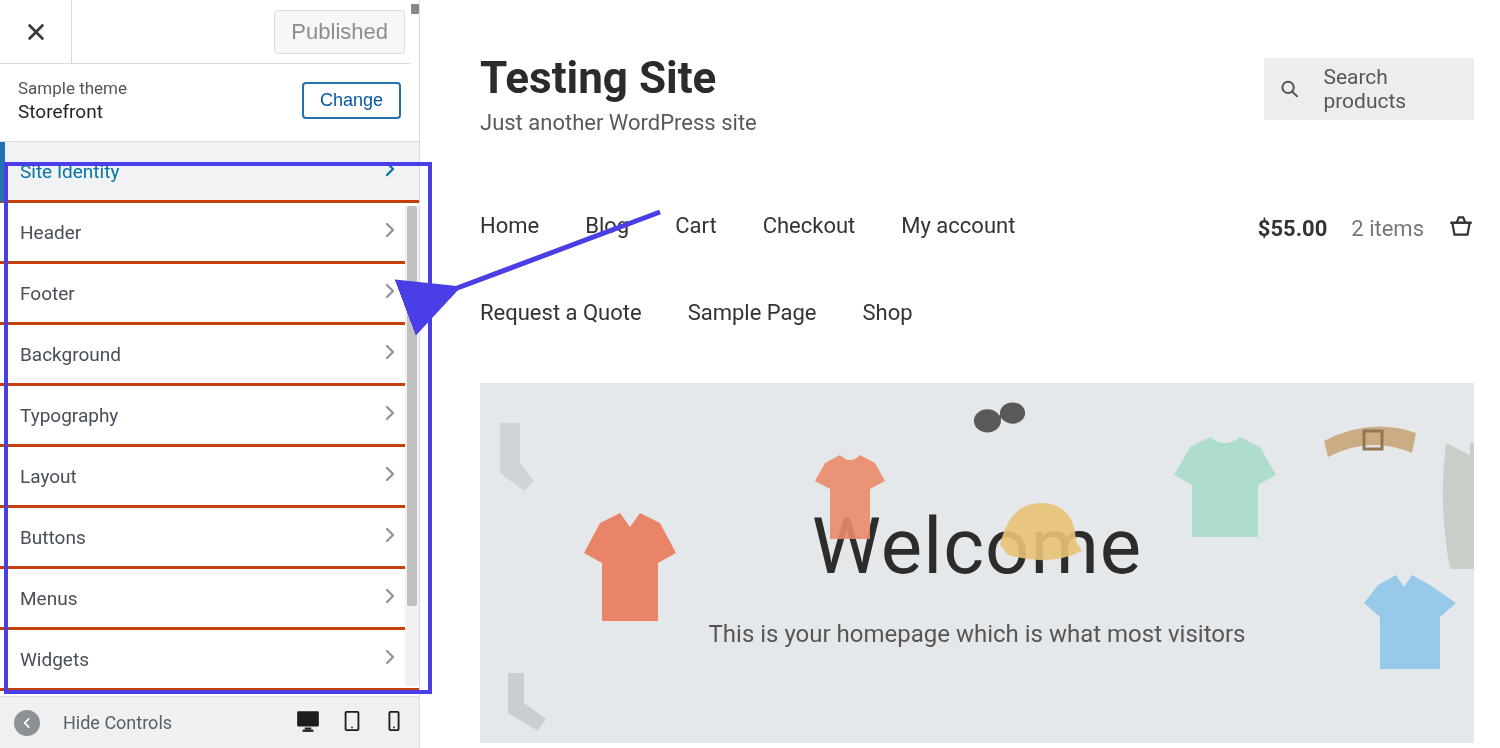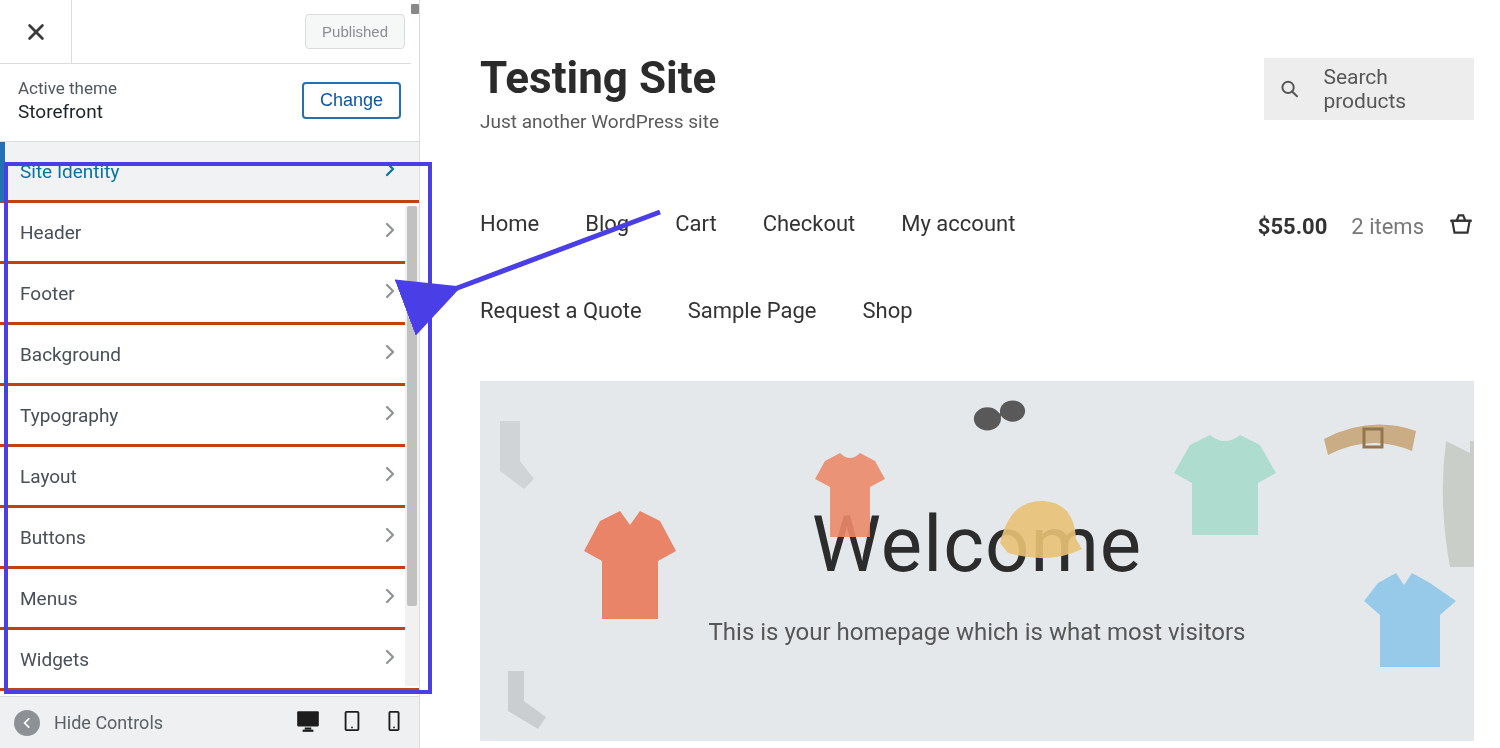--- a/index.html
+++ b/index.html
@@ -4,21 +4,21 @@
 <style>
   * { box-sizing: border-box; margin: 0; padding: 0; }
   html, body { width: 1500px; height: 748px; font-family: -apple-system, BlinkMacSystemFont, "Segoe UI", Roboto, sans-serif; overflow: hidden; }
   body { display: flex; background: #fff; }
 
   
   .customizer { width: 420px; height: 100%; display: flex; flex-direction: column; border-right: 1px solid #dcdcde; background: #fff; position: relative; }
   .customizer-top { height: 64px; display: flex; align-items: center; justify-content: space-between; border-bottom: 1px solid #dcdcde; background:#fff; }
   .close-btn { width: 72px; height: 100%; display: flex; align-items: center; justify-content: center; border-right: 1px solid #dcdcde; cursor: pointer; }
   .close-btn svg { width: 22px; height: 22px; }
-  .published { margin-right: 14px; padding: 8px 16px; border: 1px solid #dcdcde; background: #f6f7f7; color: #8a8d91; border-radius: 4px; font-size: 15px; }
+  .published { margin-right: 14px; padding: 8px 16px; border: 1px solid #dcdcde; background: #f6f7f7; color: #8a8d91; border-radius: 4px; font-size: 22px; }
 
   .theme-row { display: flex; align-items: center; justify-content: space-between; padding: 14px 18px 18px 18px; border-bottom: 1px solid #dcdcde; }
   .theme-label { font-size: 17px; color: #50575e; }
   .theme-name { font-size: 19px; color: #1d2327; font-weight: 400; margin-top:2px;}
   .change-btn { padding: 6px 16px; border: 2px solid #2271b1; color: #0a58a5; background: #fff; border-radius: 4px; font-size: 18px; cursor: pointer; }
 
   .section-list { flex: 1; overflow-y: hidden; position: relative; }
   .section-list-inner { height: 100%; }
   .section-item { display: flex; align-items: center; justify-content: space-between; padding: 0 20px; height: 61px; border-bottom: 3px solid #c2410c; font-size: 19px; color: #484f57; cursor: pointer; background:#fff; }
   .section-item.active { color: #0675a4; background: #f0f2f4; border-left: 5px solid #2271b1; padding-left:15px; }
@@ -28,33 +28,33 @@
 
   .highlight-box { position: absolute; pointer-events: none; border: 4px solid #4a3ee6; top: 162px; left: 4px; width: 428px; height: 532px; z-index: 40; }
 
   .scrollbar { position:absolute; right:0; top:64px; width:14px; height:480px; background:#f1f1f1;}
   .scrollbar .thumb{ position:absolute; top:0; left:2px; width:10px; height:400px; background:#c1c1c1; border-radius:2px;}
 
   .track2 { position:absolute; right:0; top:4px; width:8px; height:60px; background:#fff;}
   .track2 .t{position:absolute; left:0; top:0; width:8px; height:10px; background:#888; border-radius:1px;}
 
   .customizer-footer { height: 52px; border-top: 1px solid #dcdcde; display: flex; align-items: center; justify-content: space-between; padding: 0 14px; background: #eef0f1; }
-  .hide-controls { display: flex; align-items: center; gap: 14px; color: #5b6065; font-size: 18px; cursor: pointer; }
+  .hide-controls { display: flex; align-items: center; gap: 23px; color: #5b6065; font-size: 18px; cursor: pointer; }
   .hide-controls .circ { width: 26px; height: 26px; border-radius: 50%; background: #8d9195; display:flex; align-items:center; justify-content:center;}
   .devices { display: flex; gap: 20px; align-items:center;}
   .devices span{cursor:pointer;}
   .devices svg{ width:22px; height:22px;}
   .devices .desktop svg{ width:26px; height:26px;}
 
   
   .preview { flex: 1; height: 100%; overflow: hidden; position: relative; }
   .preview-inner { padding: 52px 26px 0 60px; border-radius: 12px; }
   .site-head { display: flex; justify-content: space-between; align-items: flex-start; }
   .site-title { font-size: 44px; font-weight: 700; color: #2b2b2b; }
-  .site-tag { font-size: 19px; color: #5a5a5a; margin-top: 6px; }
+  .site-tag { font-size: 22px; color: #5a5a5a; margin-top: 6px; }
   .search-box { width: 210px; height: 62px; background: #ededed; display: flex; align-items: center; padding: 14px 16px; color: #575757; font-size: 21px; gap: 24px; margin-top:6px;}
   .search-box svg { width: 22px; height: 22px; }
 
   .nav-row { display: flex; justify-content: space-between; align-items: flex-start; margin-top: 78px; }
   .nav-links { display: flex; flex-wrap: wrap; gap: 46px; row-gap: 62px; max-width: 600px; }
   .nav-links a { font-size: 22px; color: #333; text-decoration: none; cursor:pointer;}
   .cart-info { display: flex; align-items: center; gap: 24px; font-size: 22px; }
   .cart-price { font-weight: 700; color: #333; }
   .cart-items { color: #777; }
   .basket svg { width: 26px; height: 26px; }
@@ -91,21 +91,21 @@
         </svg>
     </div>
     <div class="track2">
         <div class="t"></div>
       </div>
     <button class="published">Published</button>
   </div>
 
   <div class="theme-row">
     <div>
-      <div class="theme-label">Active theme</div>
+      <div class="theme-label">Sample theme</div>
       <div class="theme-name">Storefront</div>
     </div>
     <button class="change-btn">Change</button>
   </div>
 
   <div class="section-list">
     <div class="scrollbar">
         <div class="thumb"></div>
       </div>
     <div class="section-list-inner" id="section-list">

